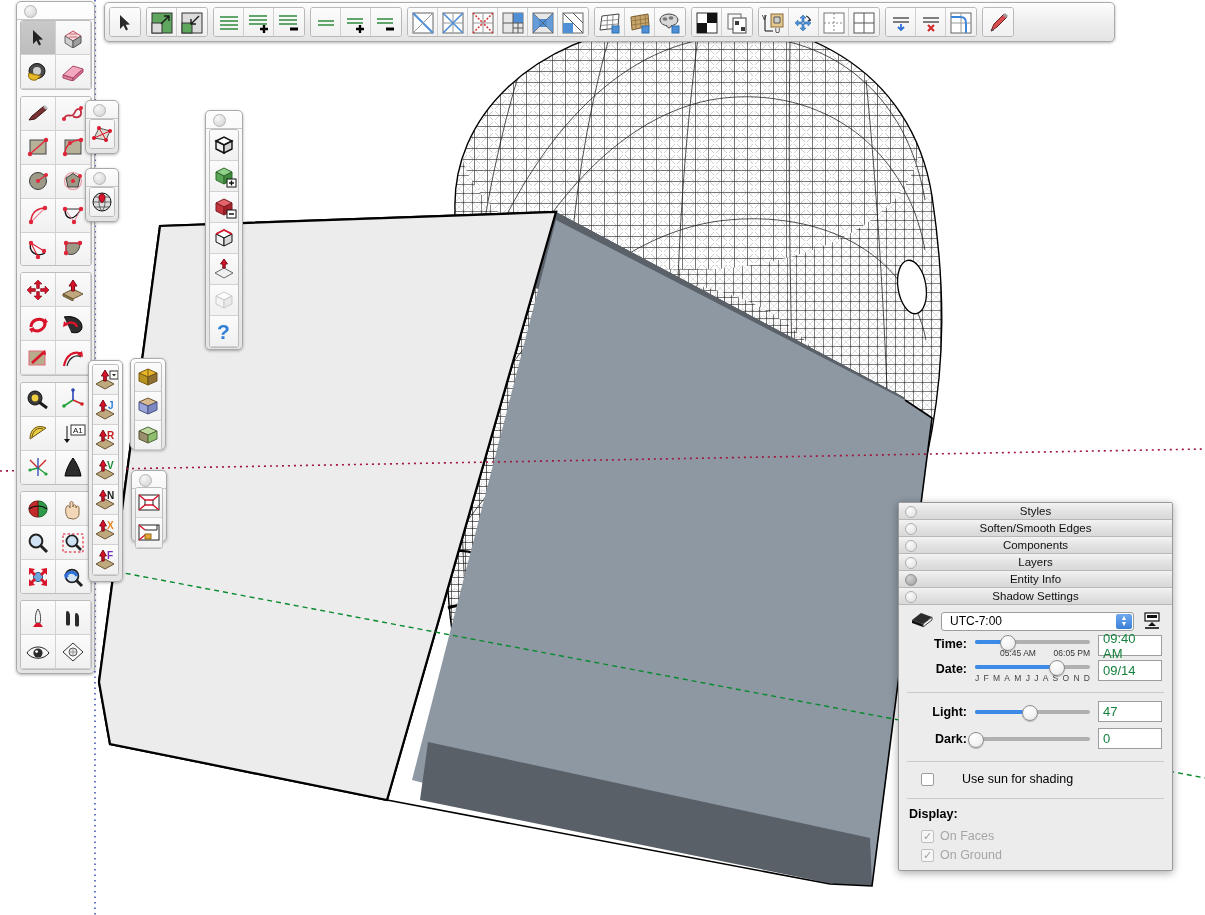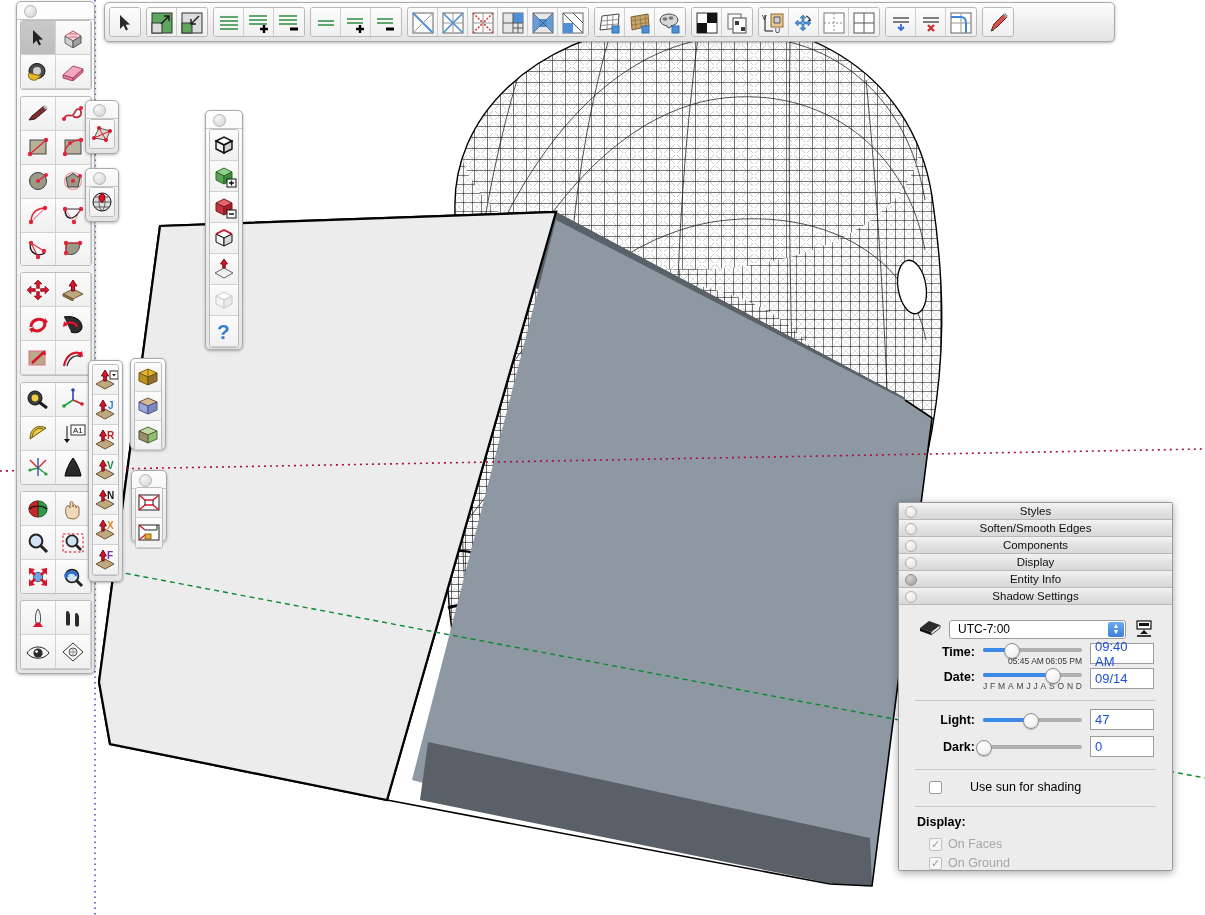--- a/index.html
+++ b/index.html
@@ -112,30 +112,30 @@
     position:absolute;left:6px;top:3px;width:10px;height:10px;border-radius:50%;
     background:radial-gradient(circle at 35% 30%,#fbfbfb,#e6e6e6 70%,#d6d6d6);
     border:1px solid #b0b0b0;
   }
   .pane-header.active .disc{
     background:radial-gradient(circle at 35% 30%,#d4d4d4,#a9a9a9 75%,#9b9b9b);
     border:1px solid #919191;
   }
   .pane-body{
     background:#ececec;
-    padding:8px;
+    padding:0;
   }
   .sep{height:1px;background:#c9c9c9;margin:0 8px;}
 
   .row{display:flex;align-items:center;}
   .lbl-b{font-weight:bold;font-size:12.5px;color:#000;}
   .tfield{
     background:#fff;border:1px solid #9d9d9d;
     box-sizing:border-box;
-    font-size:13px;color:#1d4ed8;
+    font-size:13px;color:#15803d;
     padding:1px 4px;
     display:flex;align-items:center;
   }
 
   
   .sl{position:relative;height:14px;display:flex;align-items:center;}
   .sl .trk{position:absolute;left:0;right:0;top:5px;height:4px;border-radius:2px;background:#b0b0b0;}
   .sl .fill{position:absolute;left:0;top:5px;height:4px;border-radius:2px;background:#3c8ae8;}
   .sl .knb{
     position:absolute;top:0;width:14px;height:14px;border-radius:50%;
@@ -1034,21 +1034,21 @@
   <div class="pane-header">
     <span class="disc"></span>
     <span>Soften/Smooth Edges</span>
   </div>
   <div class="pane-header">
     <span class="disc"></span>
     <span>Components</span>
   </div>
   <div class="pane-header">
     <span class="disc"></span>
-    <span>Display</span>
+    <span>Layers</span>
   </div>
   <div class="pane-header active">
     <span class="disc"></span>
     <span>Entity Info</span>
   </div>
   <div class="pane-header">
     <span class="disc"></span>
     <span>Shadow Settings</span>
   </div>
 

